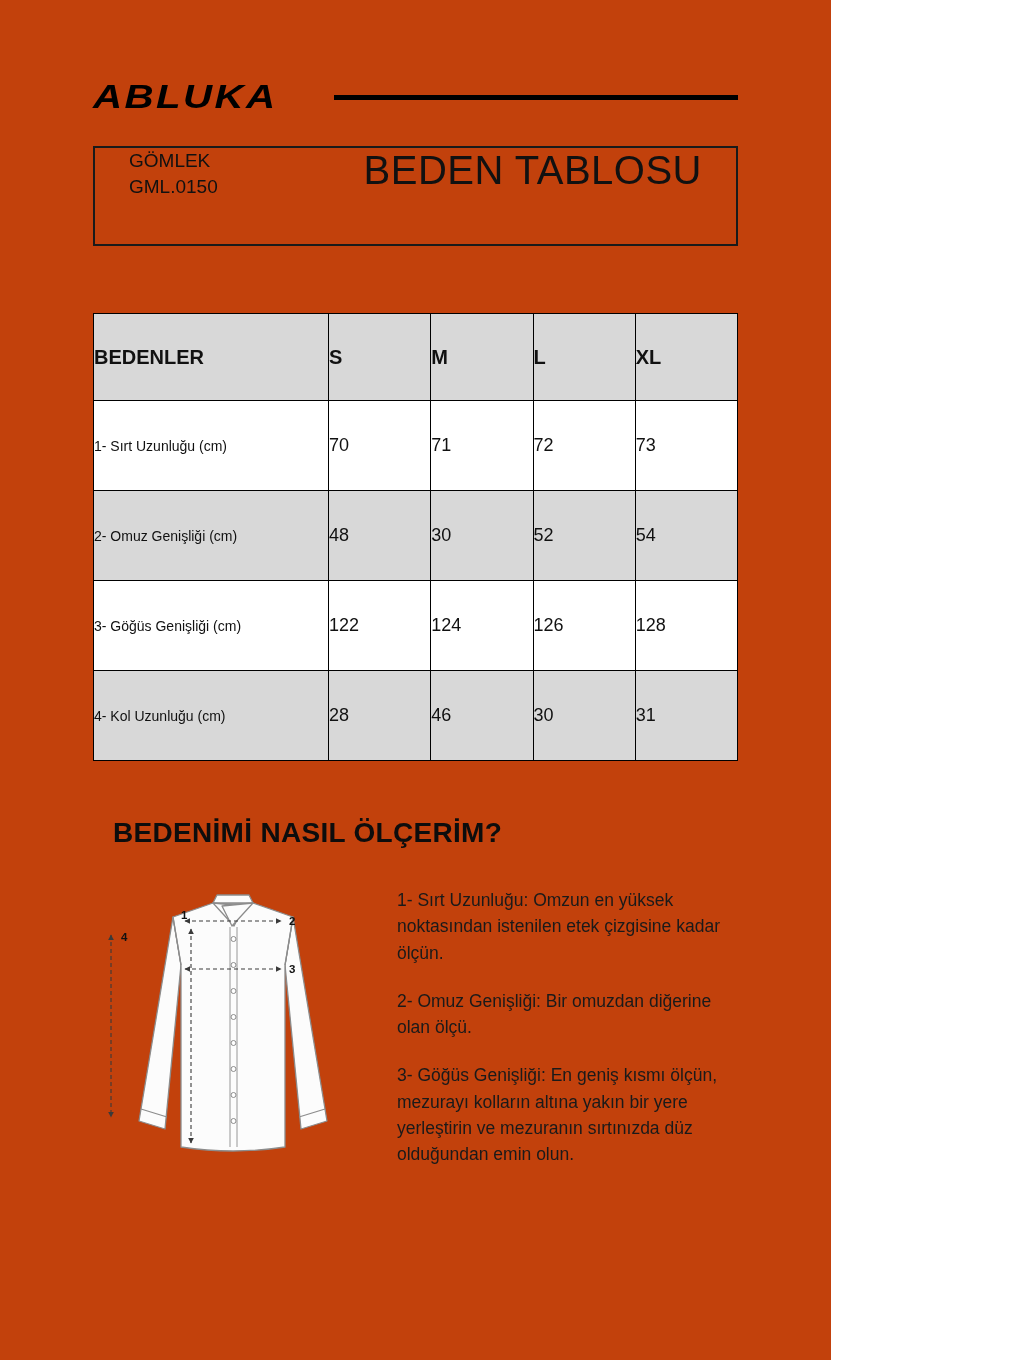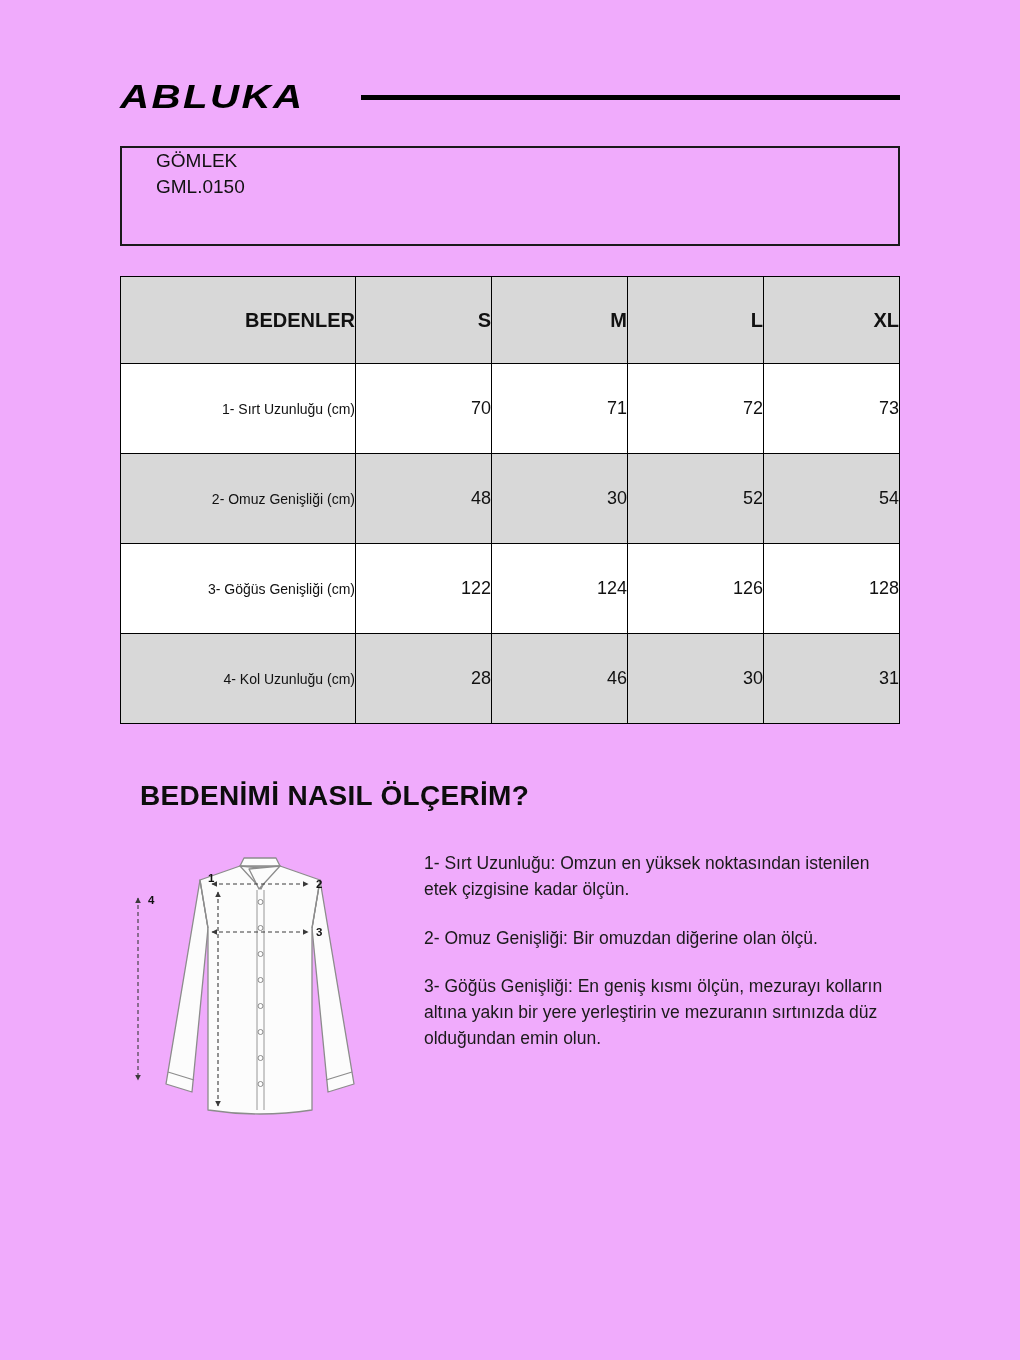--- a/index.html
+++ b/index.html
@@ -2,21 +2,21 @@
 <html><head>
 <meta charset="utf-8">
 <style>
   * { margin: 0; padding: 0; box-sizing: border-box; }
   html, body { background: #ffffff; }
   body {
     width: 1020px; height: 1360px;
     font-family: "Liberation Sans", sans-serif;
     color: #111; overflow: hidden;
   }
-  .page { width: 1020px; height: 1360px; padding: 0 120px; background: #f0abfc; }
+  .page { width: 831px; height: 1360px; padding: 0 93px; background: #c2410c; }
 
   
   .brand-row { display: flex; align-items: center; padding-top: 78px; }
   .logo {
     display: inline-block;
     font-size: 33px; font-weight: 800; font-style: italic;
     letter-spacing: 2px; color: #000;
     transform: scaleX(1.22); transform-origin: left center;
     white-space: nowrap;
   }
@@ -28,22 +28,22 @@
     display: flex; align-items: flex-start; padding: 0 34px;
   }
   .product { font-size: 19px; line-height: 1.35; color: #111; }
   .page-title {
     margin-left: auto; font-size: 40px; font-weight: 400;
     letter-spacing: 0.5px; color: #111; white-space: nowrap;
   }
 
   
   table.size-table {
-    margin-top: 30px; width: 100%; border-collapse: collapse;
-    table-layout: fixed; text-align: right;
+    margin-top: 67px; width: 100%; border-collapse: collapse;
+    table-layout: fixed; text-align: left;
   }
   table.size-table th, table.size-table td { border: 1px solid #000; }
   table.size-table th:first-child, table.size-table td:first-child { width: 235px; }
   table.size-table thead tr { height: 87px; background: #d8d8d8; }
   table.size-table thead th { font-size: 20px; font-weight: 700; }
   table.size-table tbody tr { height: 90px; background: #ffffff; }
   table.size-table tbody tr.alt { background: #d8d8d8; }
   td.row-label { font-size: 14px; font-weight: 400; }
   td.size-value { font-size: 18px; font-weight: 400; }
 
@@ -69,20 +69,21 @@
   <header class="brand-row">
     <span class="logo">ABLUKA</span>
     <span class="rule"></span>
   </header>
 
   <div class="title-box">
     <div class="product">
       <div>GÖMLEK</div>
       <div>GML.0150</div>
     </div>
+    <div class="page-title">BEDEN TABLOSU</div>
   </div>
 
   <table class="size-table">
     <thead>
       <tr>
         <th>BEDENLER</th>
         <th>S</th>
         <th>M</th>
         <th>L</th>
         <th>XL</th>

